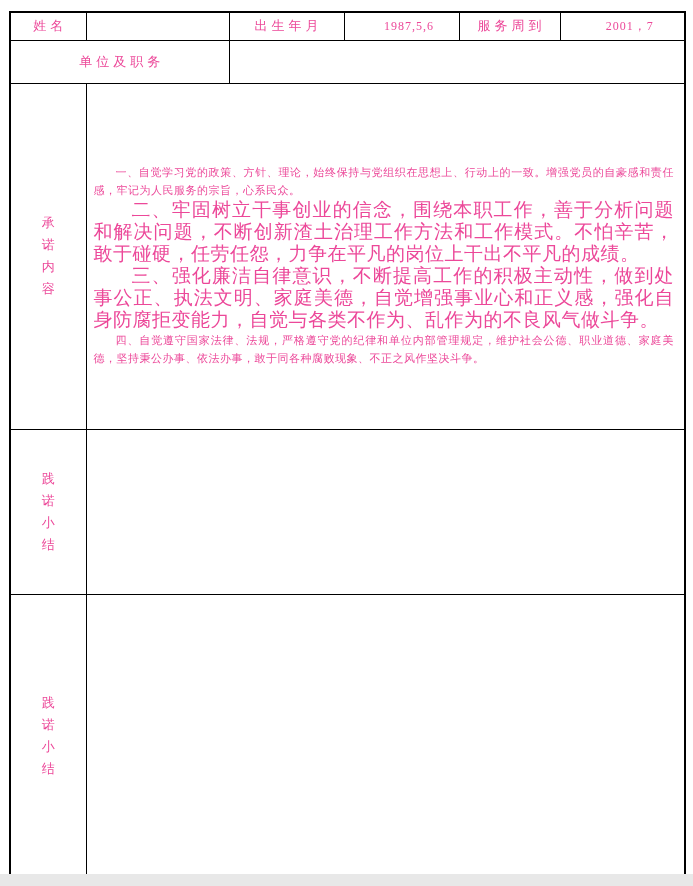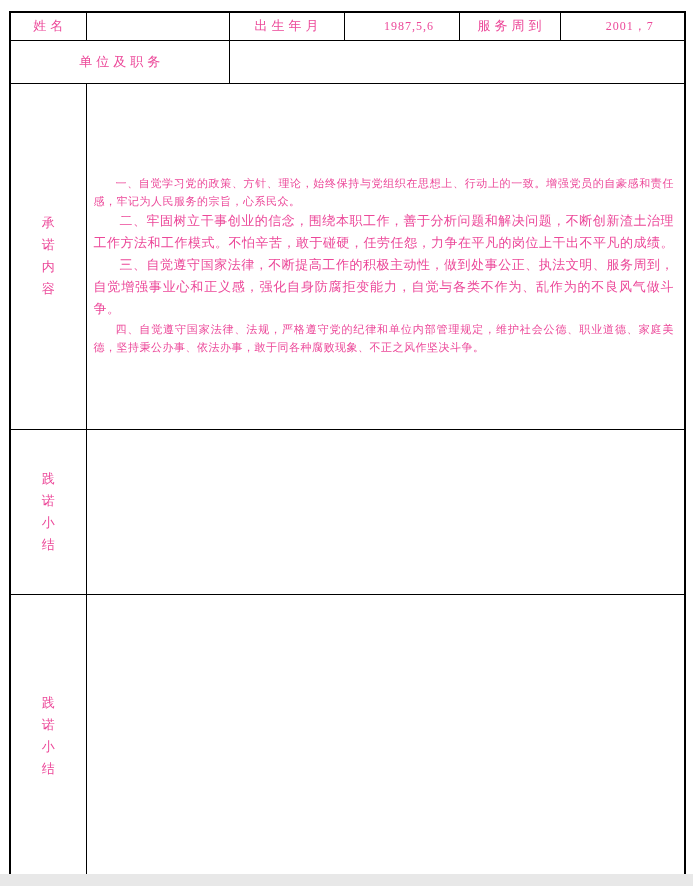--- a/index.html
+++ b/index.html
@@ -60,21 +60,21 @@
   .para {
     text-align: justify;
     text-indent: 2em;
   }
   .para-sm {
     font-size: 11px;
     line-height: 18px;
     letter-spacing: 0.5px;
   }
   .para-lg {
-    font-size: 13px;
+    font-size: 19px;
     line-height: 22px;
     letter-spacing: 0.5px;
   }
 </style>
 </head>
 <body>
 
 <div class="sheet">
   <table class="form">
     <colgroup>
@@ -99,21 +99,21 @@
         <td class="hdr-value" colspan="4"></td>
       </tr>
       <tr class="r3">
         <td class="vlabel">承
 诺
 内
 容</td>
         <td class="content-cell" colspan="5">
           <p class="para para-sm">一、自觉学习党的政策、方针、理论，始终保持与党组织在思想上、行动上的一致。增强党员的自豪感和责任感，牢记为人民服务的宗旨，心系民众。</p>
           <p class="para para-lg">二、牢固树立干事创业的信念，围绕本职工作，善于分析问题和解决问题，不断创新渣土治理工作方法和工作模式。不怕辛苦，敢于碰硬，任劳任怨，力争在平凡的岗位上干出不平凡的成绩。</p>
-          <p class="para para-lg">三、自觉遵守国家法律，不断提高工作的积极主动性，做到处事公正、执法文明、服务周到，自觉增强事业心和正义感，强化自身防腐拒变能力，自觉与各类不作为、乱作为的不良风气做斗争。</p>
+          <p class="para para-lg">三、强化廉洁自律意识，不断提高工作的积极主动性，做到处事公正、执法文明、家庭美德，自觉增强事业心和正义感，强化自身防腐拒变能力，自觉与各类不作为、乱作为的不良风气做斗争。</p>
           <p class="para para-sm">四、自觉遵守国家法律、法规，严格遵守党的纪律和单位内部管理规定，维护社会公德、职业道德、家庭美德，坚持秉公办事、依法办事，敢于同各种腐败现象、不正之风作坚决斗争。</p>
         </td>
       </tr>
       <tr class="r4">
         <td class="vlabel">践
 诺
 小
 结</td>
         <td class="fill-cell" colspan="5"></td>
       </tr>

